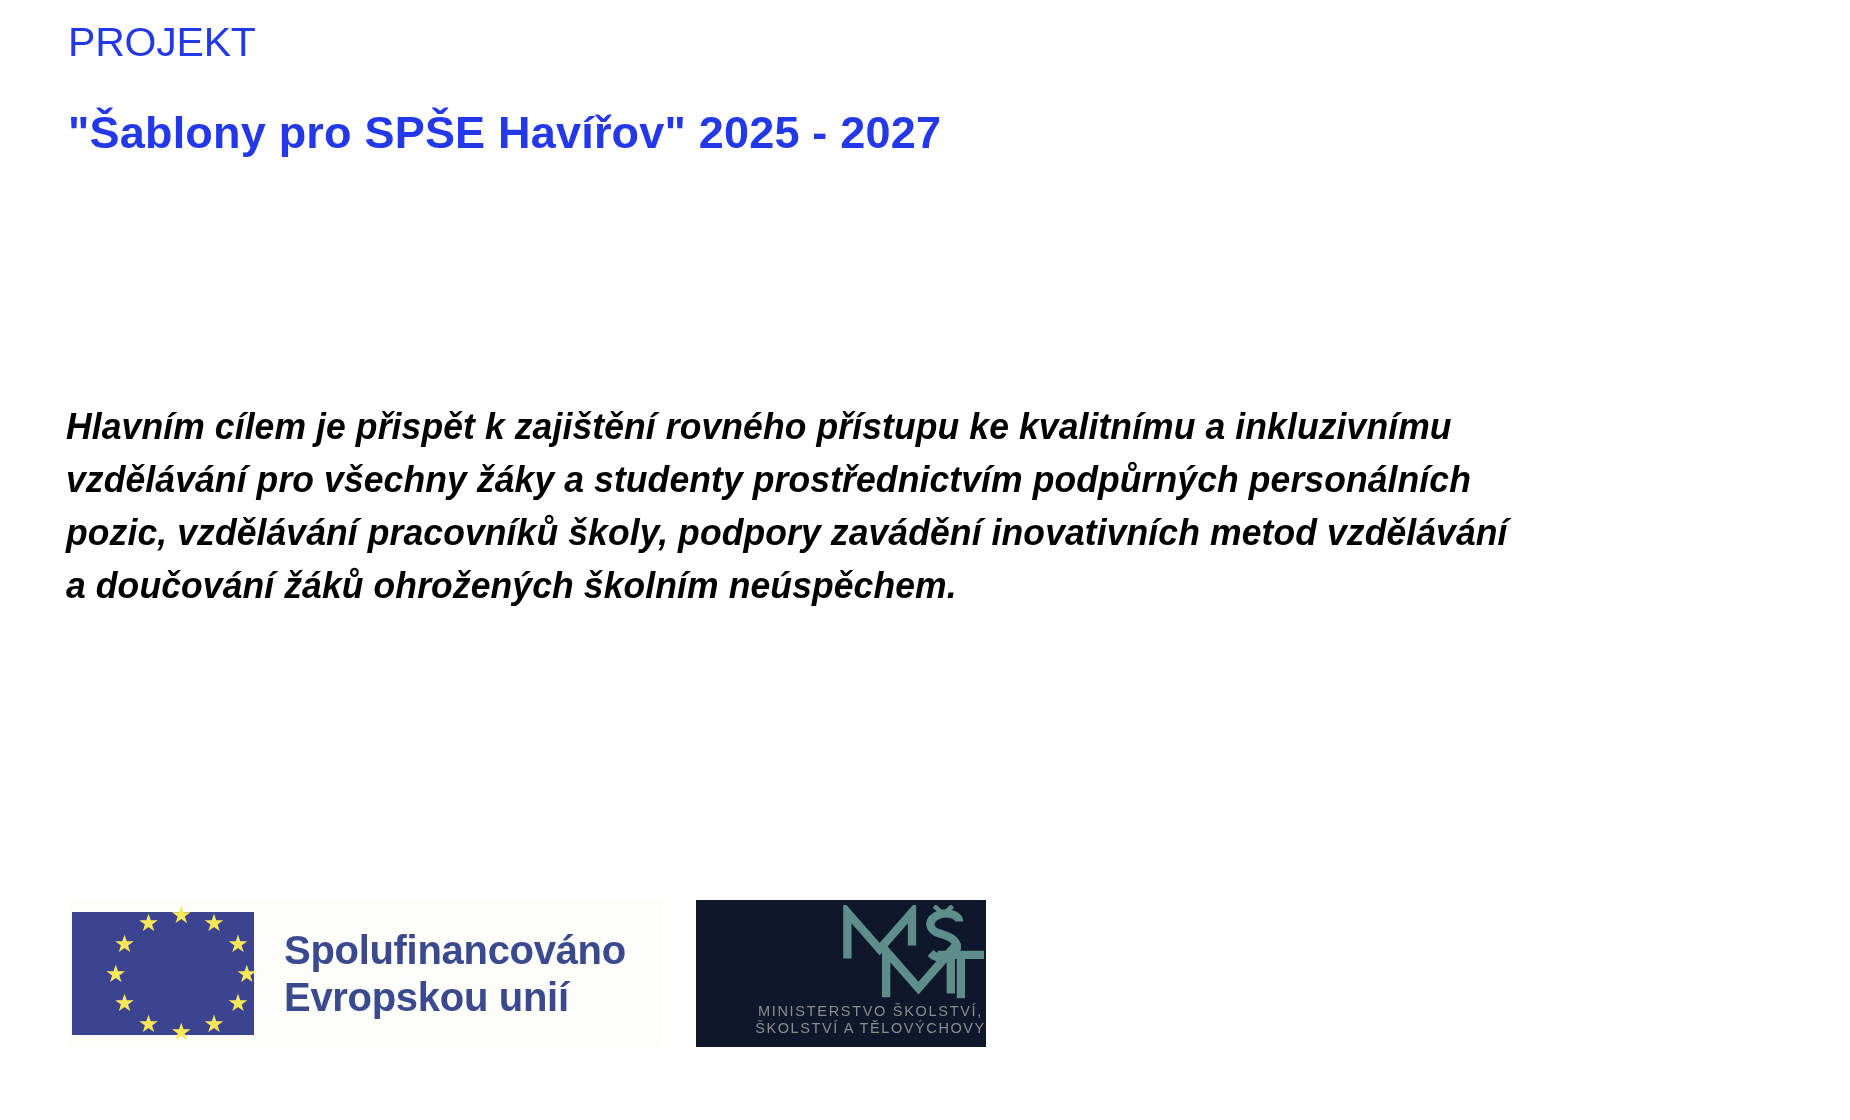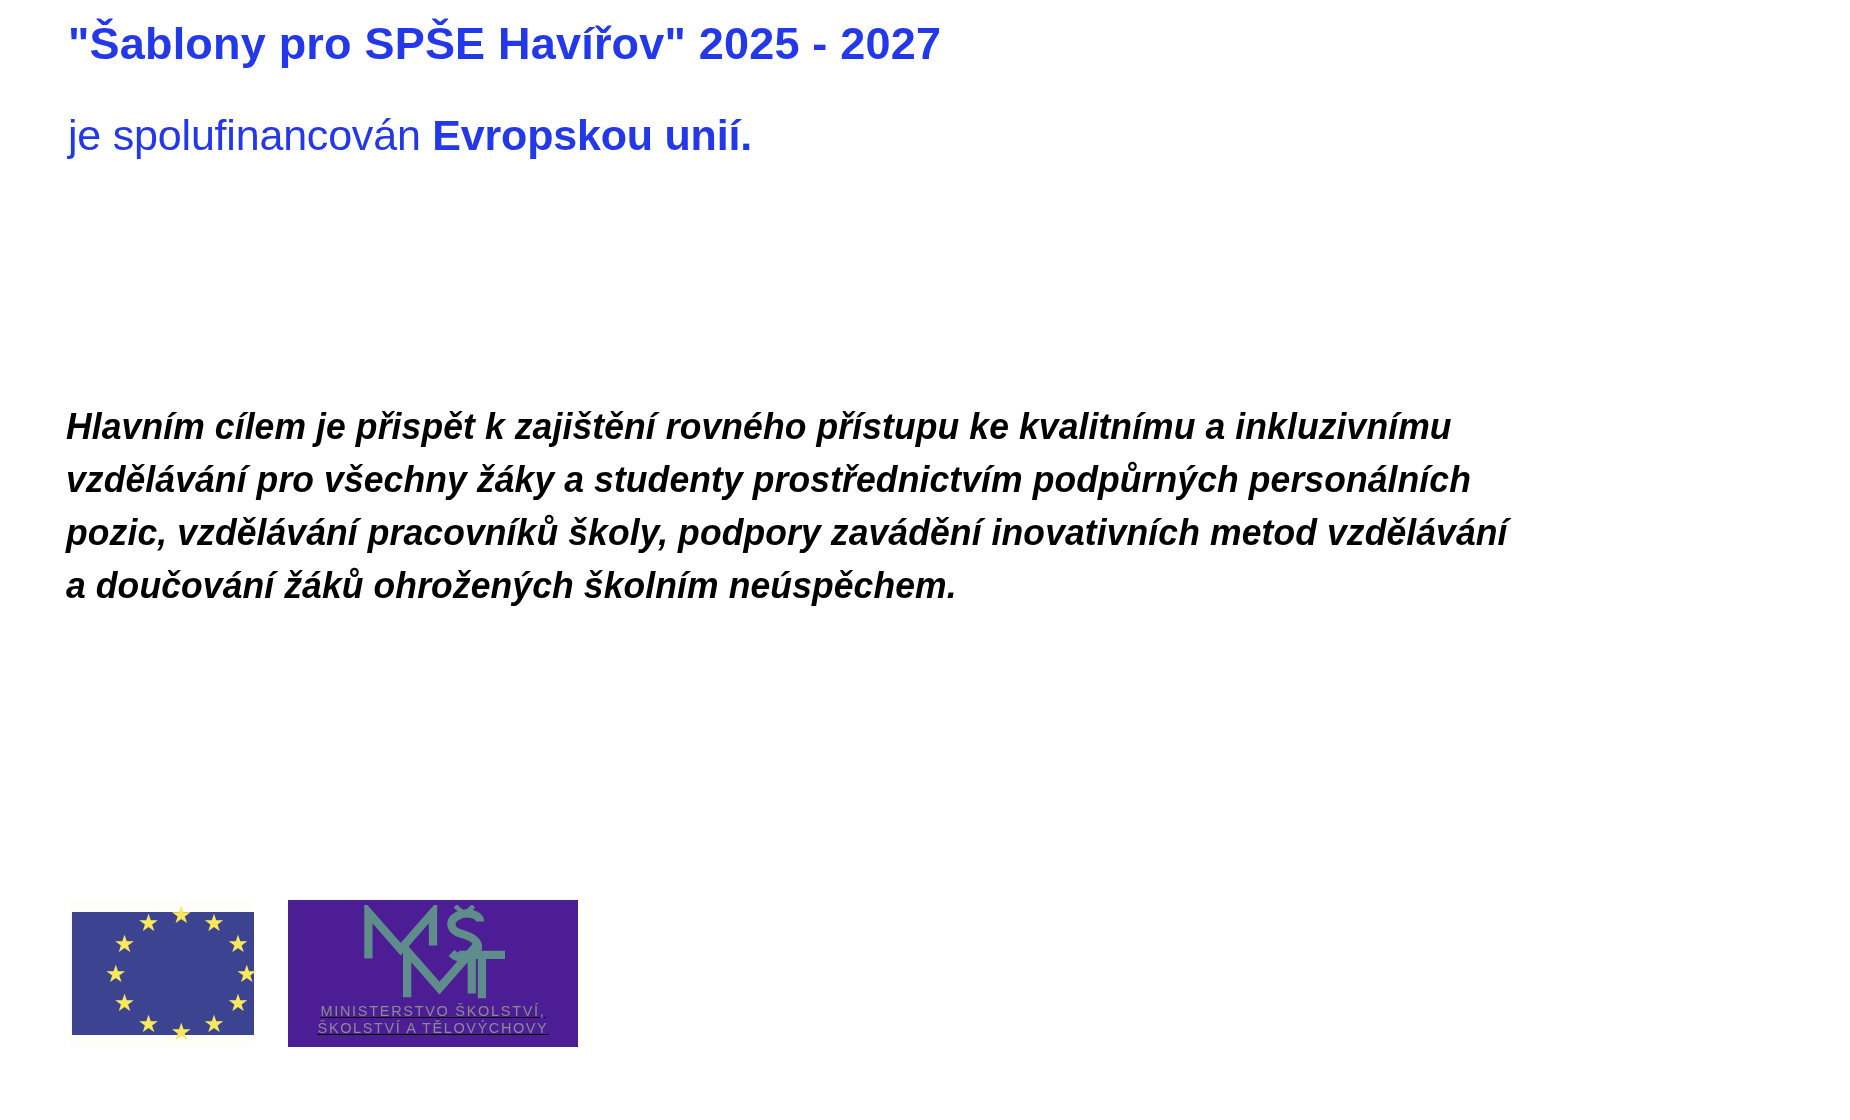--- a/index.html
+++ b/index.html
@@ -138,31 +138,30 @@
     font-weight: 600;
     line-height: 47px;
     letter-spacing: -0.3px;
     margin-left: 30px;
     padding-right: 36px;
     white-space: nowrap;
   }
 
   
   .msmt-logo {
-    background: #4c1d95;
+    background: #0f172a;
     height: 147px;
     width: 290px;
     box-sizing: border-box;
     display: flex;
     flex-direction: column;
-    align-items: center;
+    align-items: flex-end;
     justify-content: flex-start;
     padding-top: 5px;
     margin-left: 34px;
-    text-decoration: underline;
   }
 
   .msmt-mark {
     width: 148px;
     height: 96px;
   }
 
   .msmt-caption {
     text-align: center;
     color: #8a8d8f;
@@ -175,26 +174,24 @@
   }
   .msmt-caption .c2 { letter-spacing: 1.6px; }
 </style>
 </head>
 <body>
 
 <div id="page">
 
   <div class="heading-block">
 
+    <div class="head-line l1">PROJEKT</div>
 
     <div class="head-line l2">"Šablony pro SPŠE Havířov" 2025 - 2027</div>
 
-    <div class="head-line l3">
-      <span>je spolufinancován </span><span class="strong">Evropskou unií.</span>
-    </div>
 
   </div>
 
   <div class="body-block">
     <div class="body-line">Hlavním cílem je přispět k zajištění rovného přístupu ke kvalitnímu a inkluzivnímu</div>
     <div class="body-line">vzdělávání pro všechny žáky a studenty prostřednictvím podpůrných personálních</div>
     <div class="body-line">pozic, vzdělávání pracovníků školy, podpory zavádění inovativních metod vzdělávání</div>
     <div class="body-line">a doučování žáků ohrožených školním neúspěchem.</div>
   </div>
 
@@ -234,20 +231,24 @@
             <span style="color: rgb(249, 232, 90);">★</span>
           </div>
           <div class="eu-star" style="left: 28.8231%; top: 26.24%;">
             <span style="color: rgb(249, 232, 90);">★</span>
           </div>
           <div class="eu-star" style="left: 42%; top: 8.84647%;">
             <span style="color: rgb(249, 232, 90);">★</span>
           </div>
         </div>
 
+      <div class="eu-text">
+        <div>Spolufinancováno</div>
+        <div>Evropskou unií</div>
+      </div>
 
     </div>
 
     <div class="msmt-logo">
 
       <svg class="msmt-mark" viewBox="0 0 160 104">
         <g fill="none" stroke="#5e8d8b" stroke-width="9">
 
           <path d="M10 58 L10 8 L45 48 L80 8 L80 44"></path>
 

